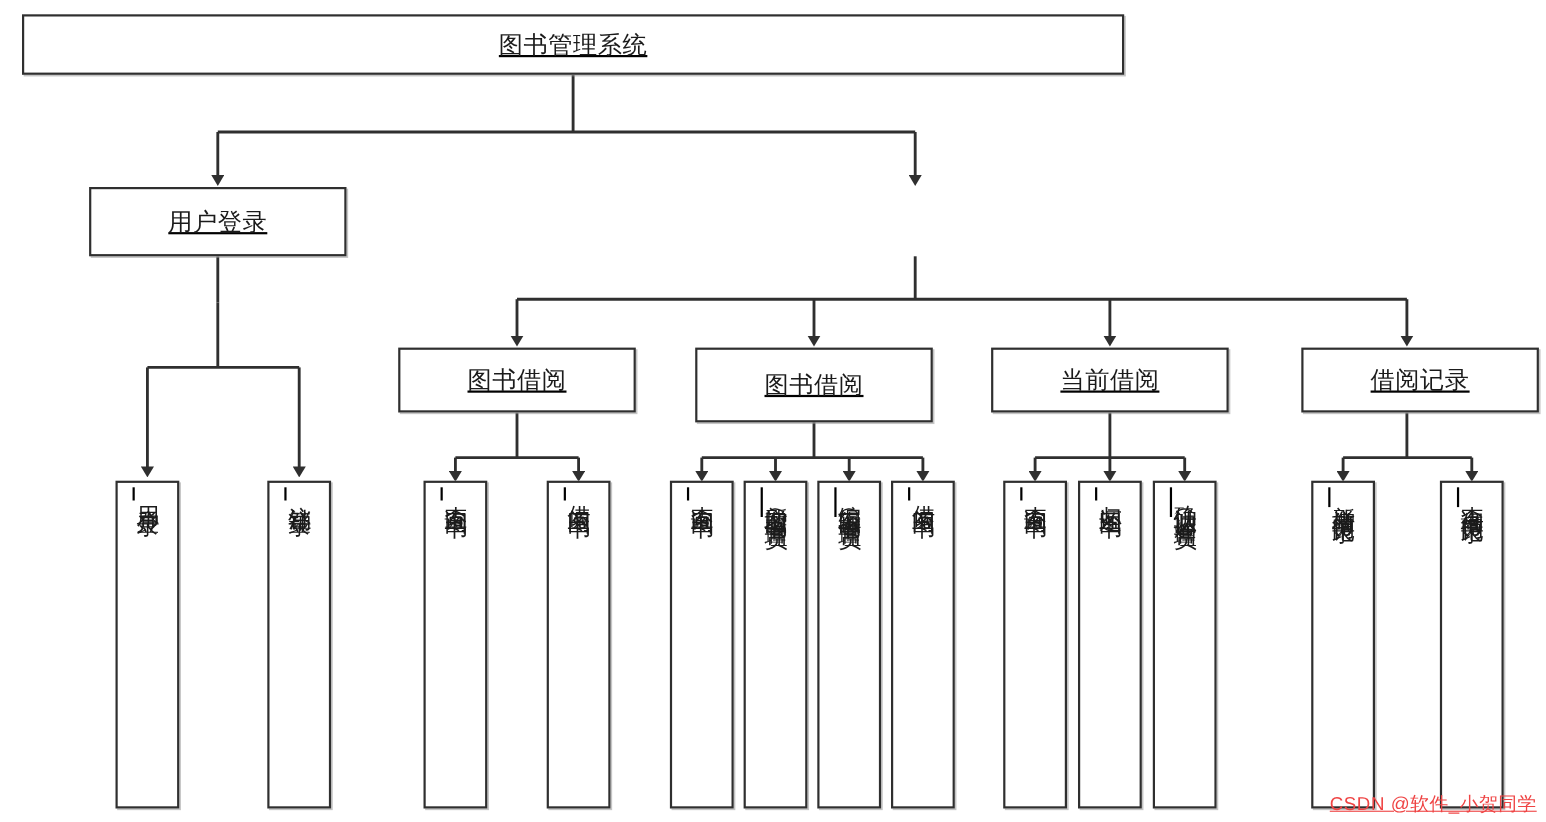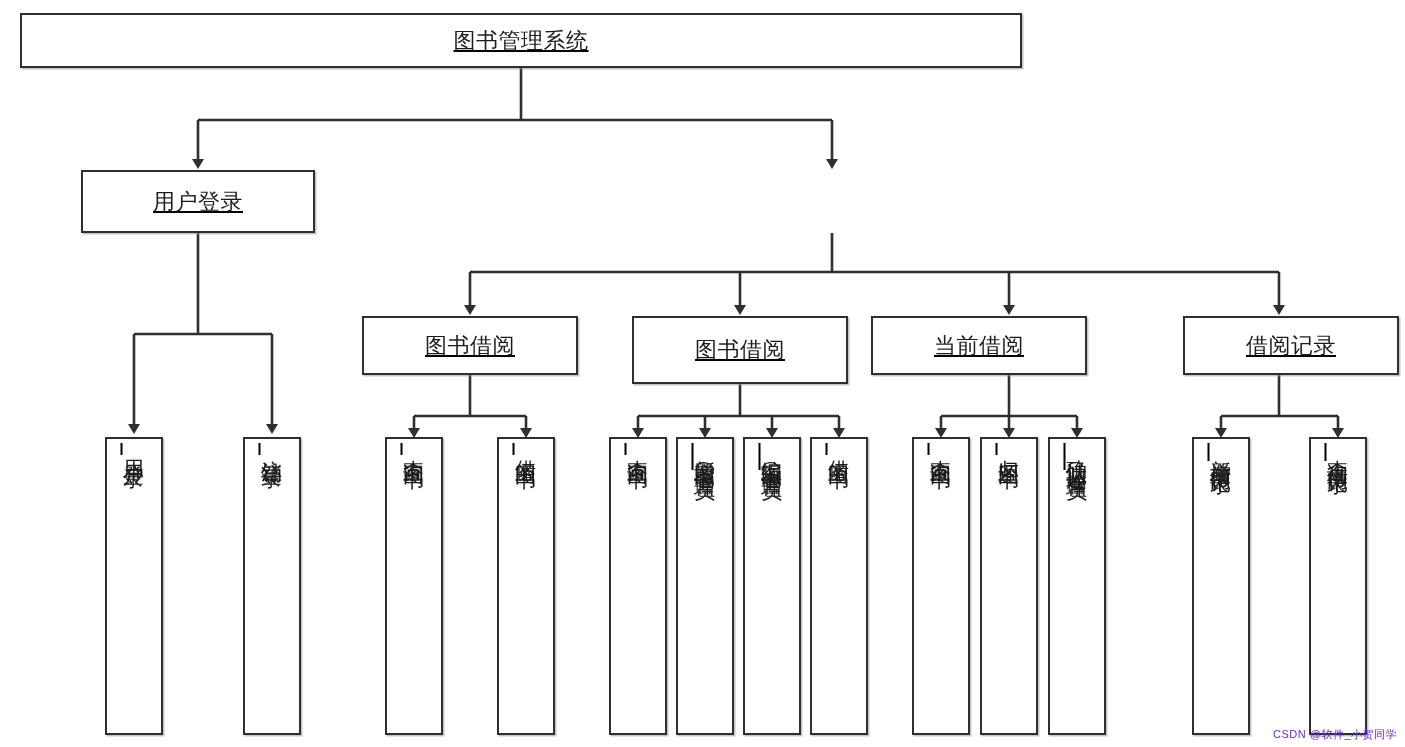--- a/index.html
+++ b/index.html
@@ -54,25 +54,26 @@
     white-space: nowrap;
   }
   .node.vertical {
     align-items: flex-start;
     padding-top: 4px;
   }
   .watermark {
     position: absolute;
     right: 8px;
     bottom: 5px;
-    font-size: 11px;
-    color: #6d28d9;
+    font-size: 17px;
+    color: #ef4444;
     white-space: nowrap;
     user-select: none;
     letter-spacing: 0.5px;
+    text-decoration: underline;
   }
 </style>
 </head>
 <body>
 
 <div id="canvas">
 
   <svg id="diagram-svg" viewBox="0 0 1405 747" xmlns="http://www.w3.org/2000/svg">
     <defs>
       <marker id="arrow" markerWidth="10" markerHeight="12" refX="1" refY="6" orient="auto" markerUnits="userSpaceOnUse">
@@ -134,21 +135,21 @@
 
 
   <div class="node" style="left:362px; top:316px; width:216px; height:59px;">
     <span class="node-label">图书借阅</span>
   </div>
 
   <div class="node" style="left:632px; top:316px; width:216px; height:68px;">
     <span class="node-label">图书借阅</span>
   </div>
 
-  <div class="node" style="left:871px; top:316px; width:216px; height:59px;">
+  <div class="node" style="left:901px; top:316px; width:216px; height:59px;">
     <span class="node-label">当前借阅</span>
   </div>
 
   <div class="node" style="left:1171px; top:316px; width:216px; height:59px;margin-left:12px;">
     <span class="node-label">借阅记录</span>
   </div>
 
   <div class="node vertical" style="left:105px; top:437px; width:58px; height:298px;">
     <span class="node-label">用户登录</span>
   </div>

